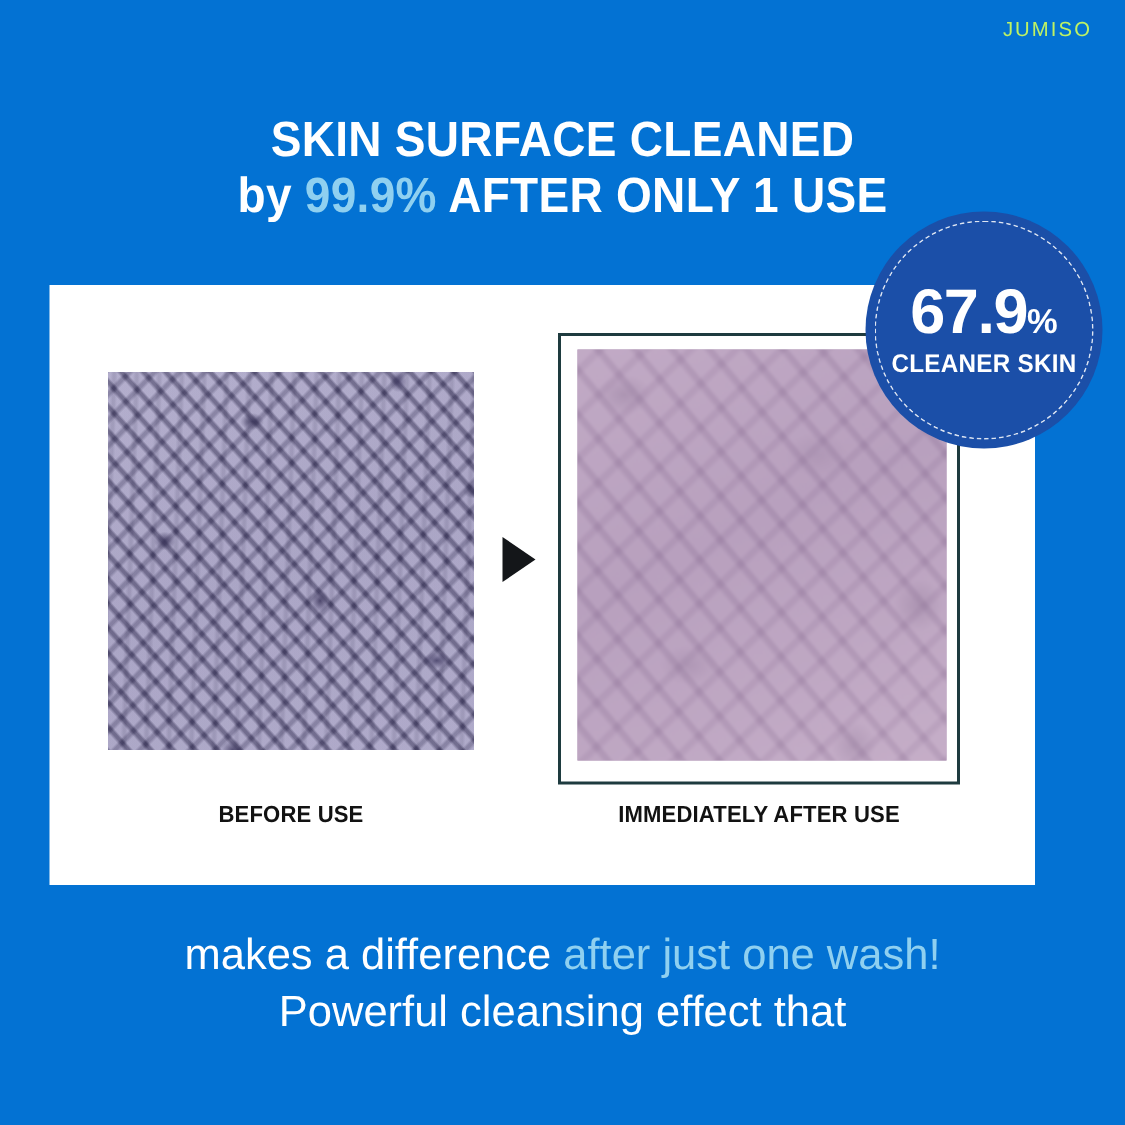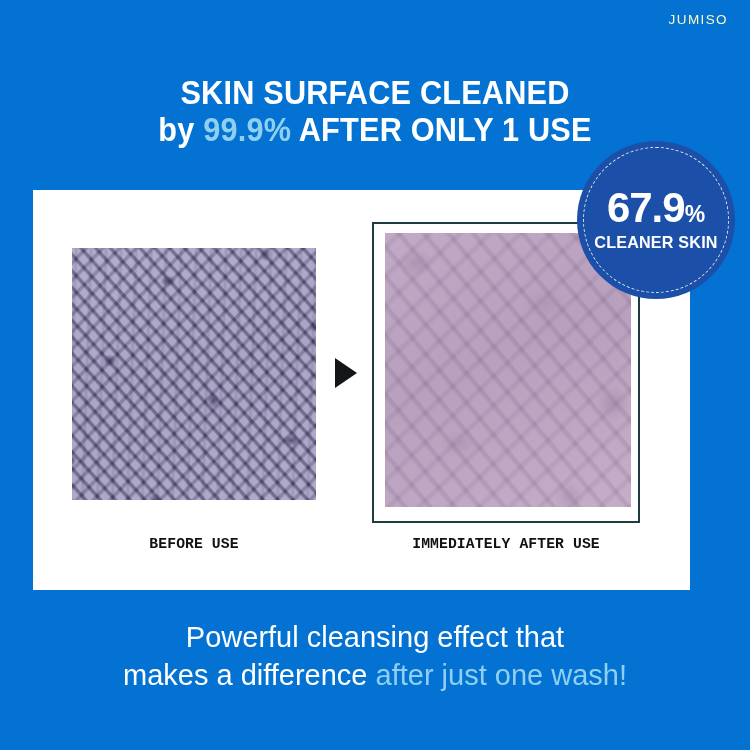--- a/index.html
+++ b/index.html
@@ -18,21 +18,21 @@
     width: 750px;
     height: 750px;
     background: #0372d3;
   }
 
   
   .brand {
     position: absolute;
     top: 12px;
     right: 22px;
-    color: #fef9c3;
+    color: #bef264;
     font-size: 13.5px;
     letter-spacing: 1.4px;
     font-weight: 400;
     font-family: "Liberation Sans", sans-serif;
   }
 
   
   .headline {
     position: absolute;
     top: 74px;
@@ -56,21 +56,20 @@
   }
 
   
   .card {
     position: absolute;
     left: 33px;
     top: 190px;
     width: 657px;
     height: 400px;
     background: #ffffff;
-    font-family: Liberation Mono, monospace;
   }
 
   
   .img-before {
     position: absolute;
     left: 39px;
     top: 58px;
     width: 244px;
     height: 252px;
     overflow: hidden;
@@ -279,17 +278,17 @@
     <div class="caption caption-after">IMMEDIATELY AFTER USE</div>
   </div>
 
   <div class="badge">
     <div class="badge-ring"></div>
     <div class="badge-num"><span>67.9</span><span class="pct">%</span></div>
     <div class="badge-sub">CLEANER SKIN</div>
   </div>
 
   <div class="tagline">
+    <span class="line"><span>makes a difference </span><span class="accent-light">after just one wash!</span></span>
     <span class="line">Powerful cleansing effect that</span>
-    <span class="line"><span>makes a difference </span><span class="accent-light">after just one wash!</span></span>
   </div>
 
 </div>
 
 </body></html>

